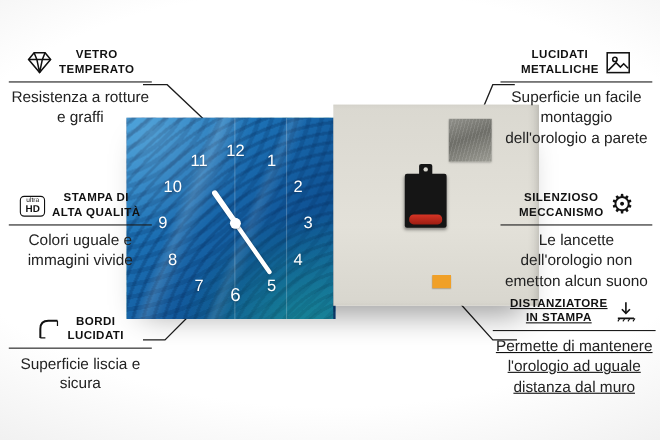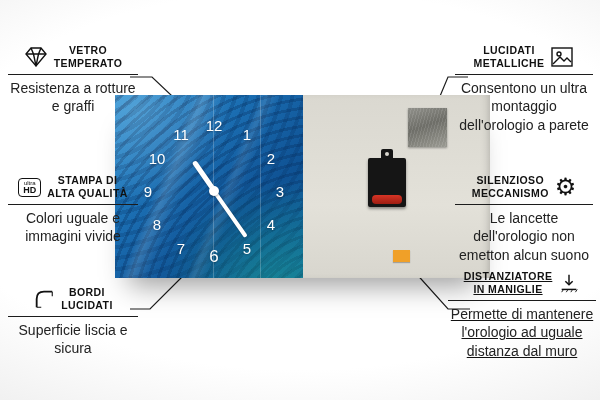--- a/index.html
+++ b/index.html
@@ -6,21 +6,21 @@
   .canvas{
     position:relative;width:600px;height:400px;overflow:hidden;
     font-family:"Liberation Sans", sans-serif;
     background:radial-gradient(ellipse 120% 95% at 50% 45%, #ffffff 50%, #efefef 74%, #d3d3d3 100%);
   }
   .connectors{position:absolute;left:0;top:0;width:600px;height:400px;pointer-events:none;}
 
   
   .clock{position:absolute;left:115px;top:95px;width:375px;height:183px;
          box-shadow:0 22px 26px -14px rgba(0,0,0,0.38);}
-  .clock-front{position:absolute;left:0;top:0;width:188px;height:183px;overflow:hidden;
+  .clock-front{position:absolute;left:0;top:12px;width:188px;height:183px;overflow:hidden;
     border-right:2px solid rgba(0,0,20,0.45);
     background:
       radial-gradient(circle at 85% 110%, rgba(26,170,140,0.45), transparent 45%),
       radial-gradient(circle at 12% 8%, rgba(255,255,255,0.18), transparent 40%),
       repeating-radial-gradient(circle at 115% 130%, rgba(4,40,86,0.28) 0 3px, transparent 3px 9px),
       repeating-radial-gradient(circle at -15% -25%, rgba(6,52,104,0.26) 0 4px, transparent 4px 11px),
       linear-gradient(135deg, #2f93d4 0%, #1a6cb0 38%, #0f5294 68%, #156d9e 100%);
   }
   .shine{position:absolute;left:0;top:0;width:100%;height:100%;
     background:
@@ -188,40 +188,40 @@
       </div>
       <span class="icon">
         <svg width="24" height="22" viewBox="0 0 24 22" fill="none" stroke="#111" stroke-width="1.4">
           <rect x="2" y="2" width="20" height="18"></rect>
           <circle cx="9" cy="8" r="2"></circle>
           <path d="M3 18 L10 11 L14 15 L17 12 L21 16"></path>
         </svg>
       </span>
     </div>
     <div class="rule"></div>
-    <div class="subtitle">Consentono un ultra montaggio dell'orologio a parete</div>
+    <div class="subtitle">Superficie un facile montaggio dell'orologio a parete</div>
   </div>
 
   <div class="callout right-side" style="left:455px;top:174px;width:138px;">
     <div class="head">
       <div class="title">
         <div>SILENZIOSO</div>
         <div>MECCANISMO</div>
       </div>
       <span class="icon gear-glyph">⚙</span>
     </div>
     <div class="rule"></div>
     <div class="subtitle">Le lancette dell'orologio non emetton alcun suono</div>
   </div>
 
   <div class="callout right-side" style="left:448px;top:270px;width:148px;text-decoration:underline;">
     <div class="head">
       <div class="title">
         <div>DISTANZIATORE</div>
-        <div>IN MANIGLIE</div>
+        <div>IN STAMPA</div>
       </div>
       <span class="icon">
         <svg width="22" height="22" viewBox="0 0 24 24" fill="none" stroke="#111" stroke-width="1.6">
           <path d="M12 3 L12 13"></path>
           <path d="M8 10 L12 14 L16 10"></path>
           <path d="M4 19 L20 19"></path>
           <path d="M6 19 L4 22 M11 19 L9 22 M16 19 L14 22 M21 19 L19 22" stroke-width="1"></path>
         </svg>
       </span>
     </div>

